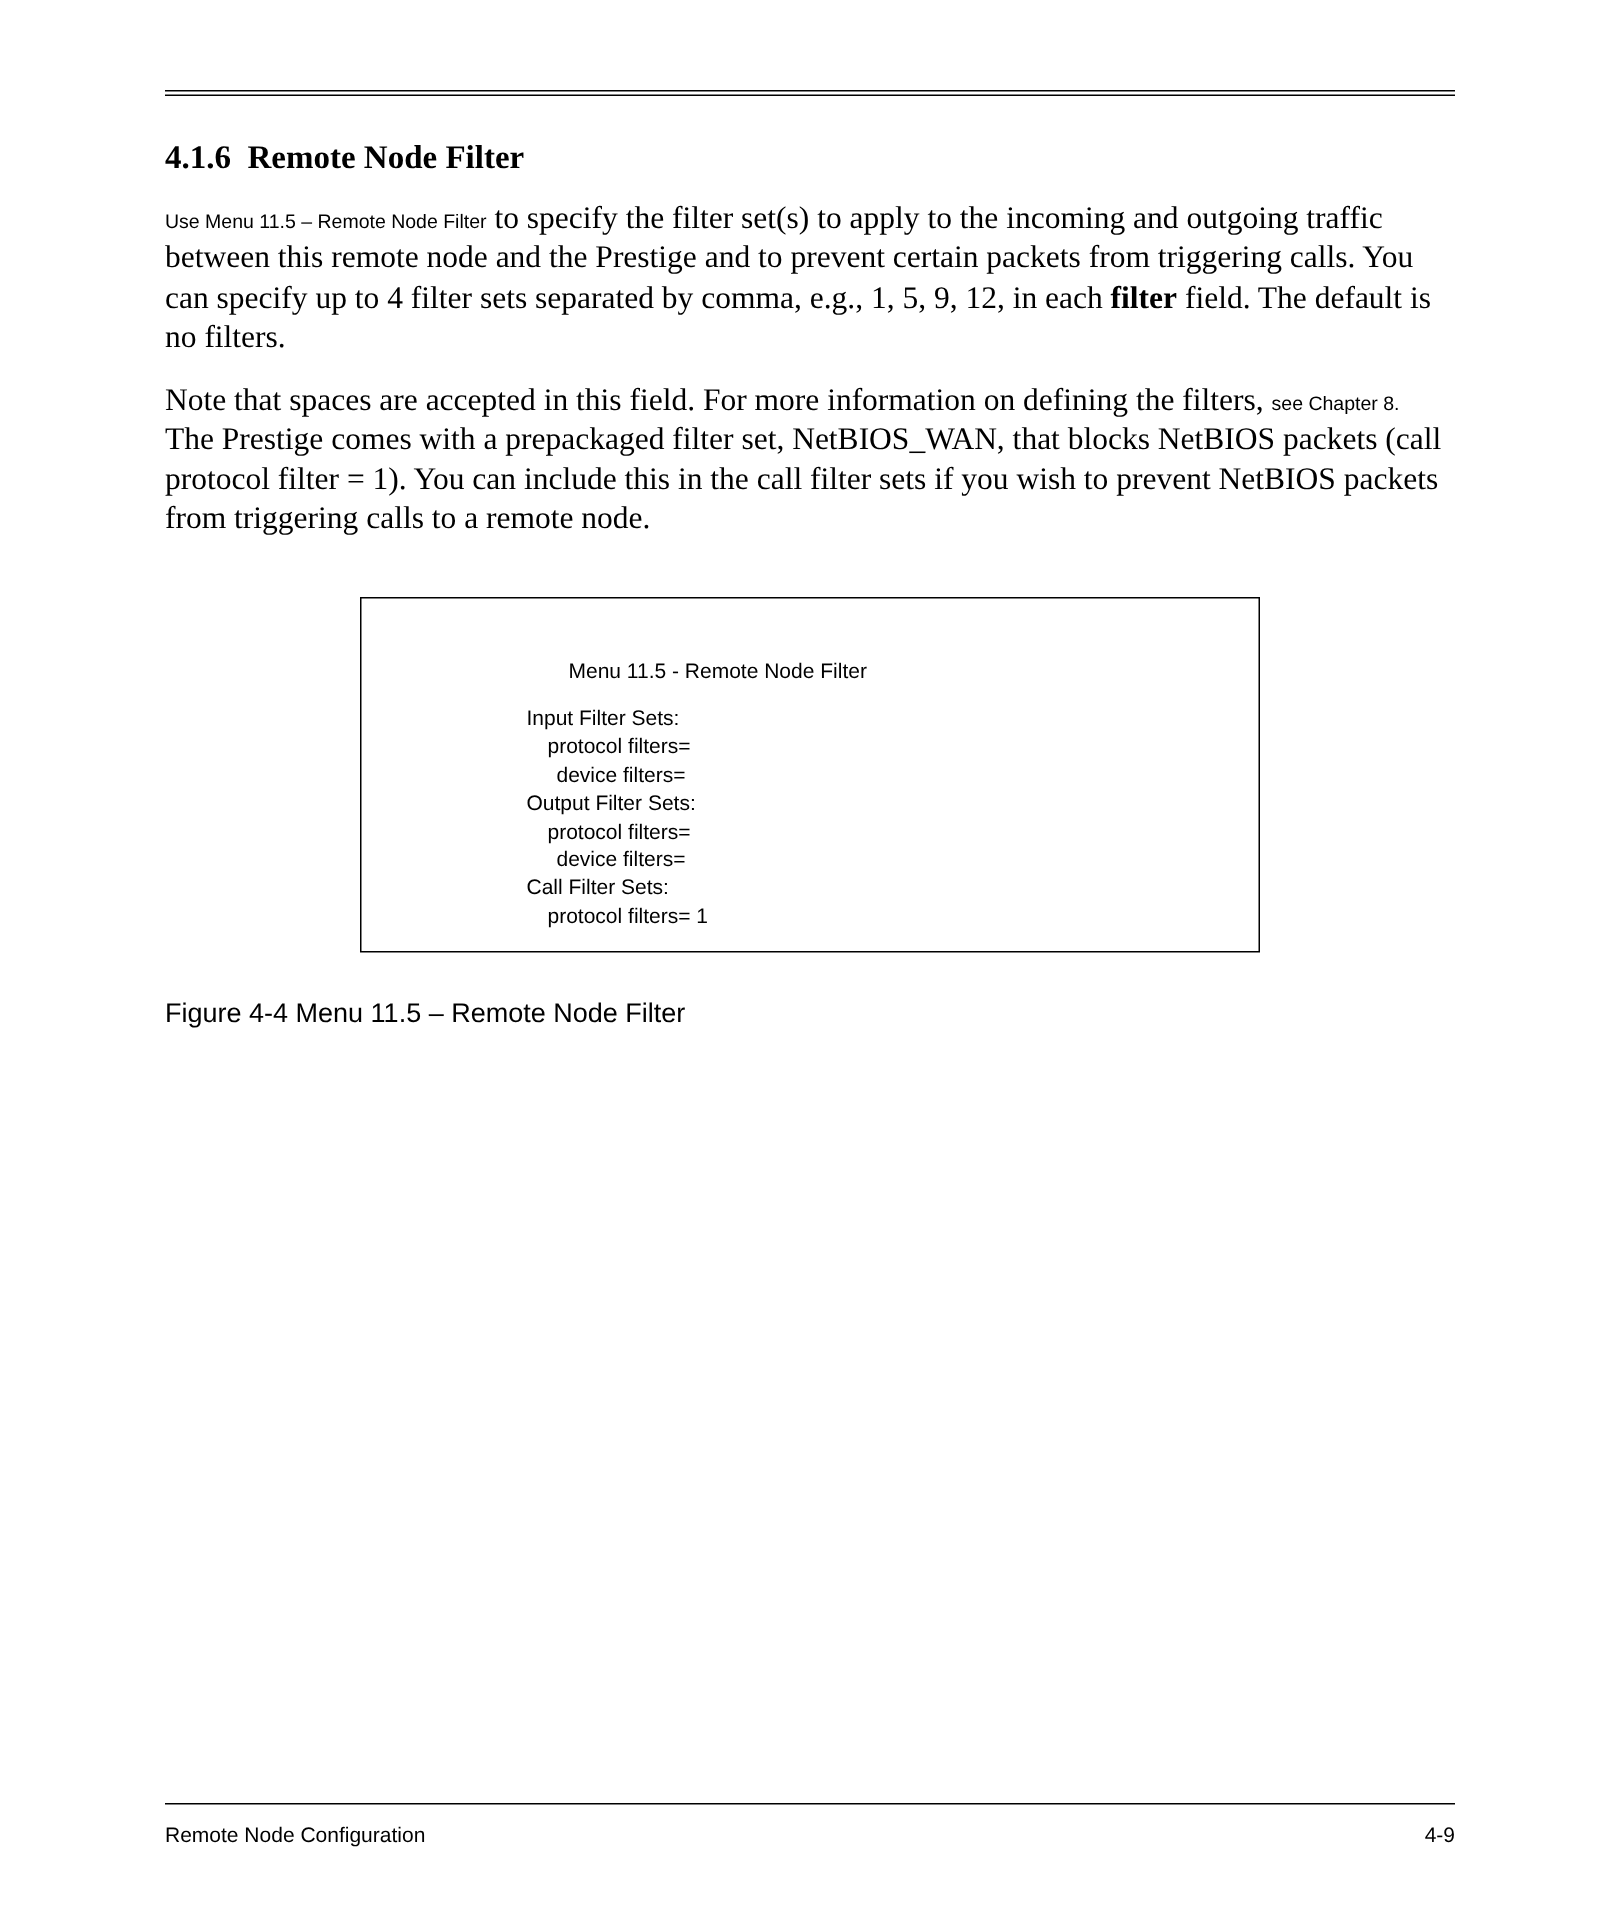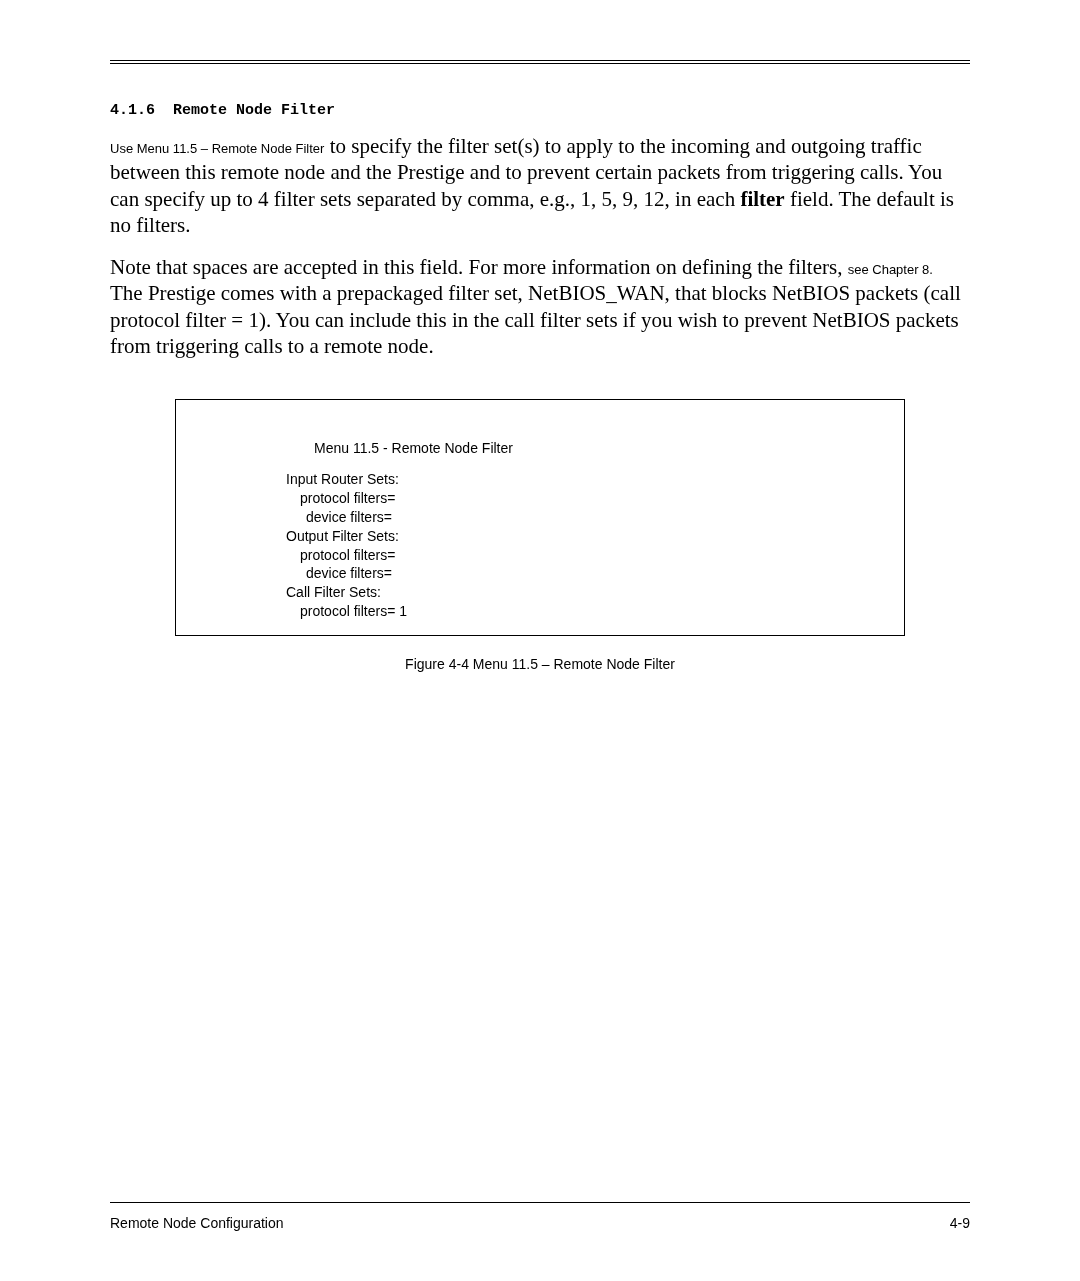--- a/index.html
+++ b/index.html
@@ -27,42 +27,42 @@
       text-align: right;
       font-size: 20px;
       padding-bottom: 4px;
       padding-top: 2px;
     }
     .header-double {
       border-bottom: 1.5px solid black;
       padding-top: 0px;
     }
     .section-heading {
-      font-family: Liberation Mono, monospace;
-      font-size: 15px;
-      margin-top: 38px;
+      font-family: Liberation Serif, serif;
+      font-size: 22px;
+      margin-top: 28px;
       margin-bottom: 14px;
     }
     .body-para {
       font-size: 21px;
       line-height: 1.25;
       margin-bottom: 16px;
       text-align: left;
     }
     .sans {
       font-family: Arial, Helvetica, sans-serif;
       font-size: 13px;
     }
     .bold {
       font-weight: bold;
     }
     .figure-box {
       border: 1.5px solid black;
       margin: 40px auto 0 auto;
-      width: 730px;
+      width: 600px;
       padding: 40px 20px 14px 110px;
       font-family: Arial, Helvetica, sans-serif;
       font-size: 14px;
     }
     .figure-title {
       margin-bottom: 14px;
       padding-left: 28px;
     }
     .figure-content {
       line-height: 1.35;
@@ -75,23 +75,23 @@
     }
     .figure-last {
       padding-top: 6px;
     }
     .figure-last .eq {
       display: inline-block;
       margin-left: 160px;
     }
     .figure-caption {
       font-family: Arial, Helvetica, sans-serif;
-      font-size: 14px;
-      text-align: center;
-      margin-top: 20px;
+      font-size: 18px;
+      text-align: left;
+      margin-top: 30px;
     }
     .footer {
       position: absolute;
       bottom: 50px;
       left: 110px;
       right: 110px;
     }
     .footer-line {
       border-top: 1.5px solid black;
       margin-bottom: 4px;
@@ -121,21 +121,21 @@
     <span class="sans">Use Menu 11.5 – Remote Node Filter</span><span> to specify the filter set(s) to apply to the incoming and outgoing traffic between this remote node and the Prestige and to prevent certain packets from triggering calls. You can specify up to 4 filter sets separated by comma, e.g., 1, 5, 9, 12, in each </span><span class="bold">filter</span><span> field. The default is no filters.</span>
   </p>
 
   <p class="body-para">
     <span>Note that spaces are accepted in this field.  For more information on defining the filters, </span><span class="sans">see Chapter 8.</span><span> The Prestige comes with a prepackaged filter set, NetBIOS_WAN, that blocks NetBIOS packets (call protocol filter = 1).  You can include this in the call filter sets if you wish to prevent NetBIOS packets from triggering calls to a remote node.</span>
   </p>
 
   <div class="figure-box">
     <div class="figure-title">Menu 11.5 - Remote Node Filter</div>
     <div class="figure-content">
-      <div>Input Router Sets:</div>
+      <div>Input Filter Sets:</div>
       <div class="indent1">protocol filters=</div>
       <div class="indent2">device filters=</div>
       <div>Output Filter Sets:</div>
       <div class="indent1">protocol filters=</div>
       <div class="indent2">device filters=</div>
       <div>Call Filter Sets:</div>
       <div class="indent1">protocol filters= 1</div>
     </div>
   </div>
 

